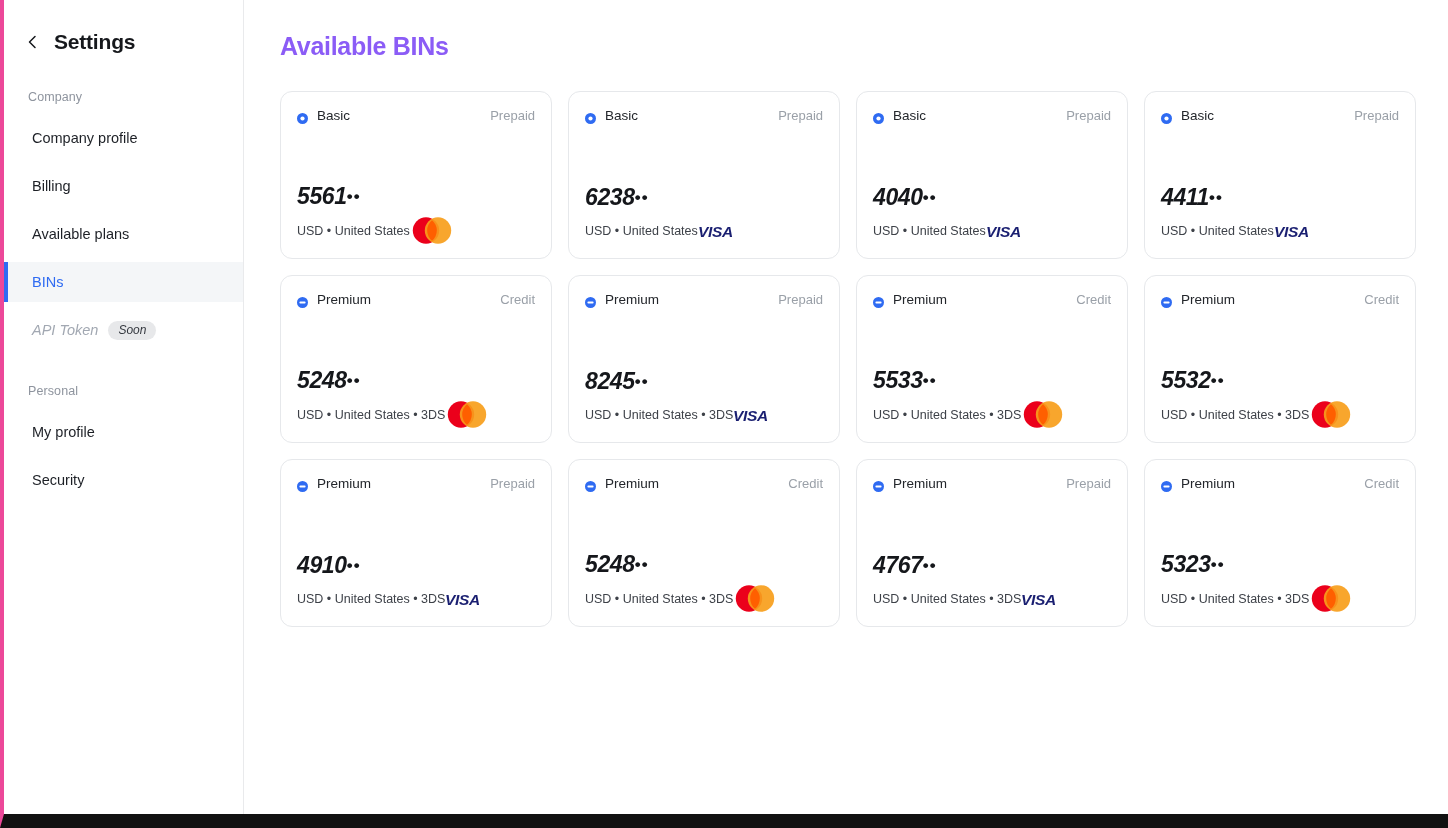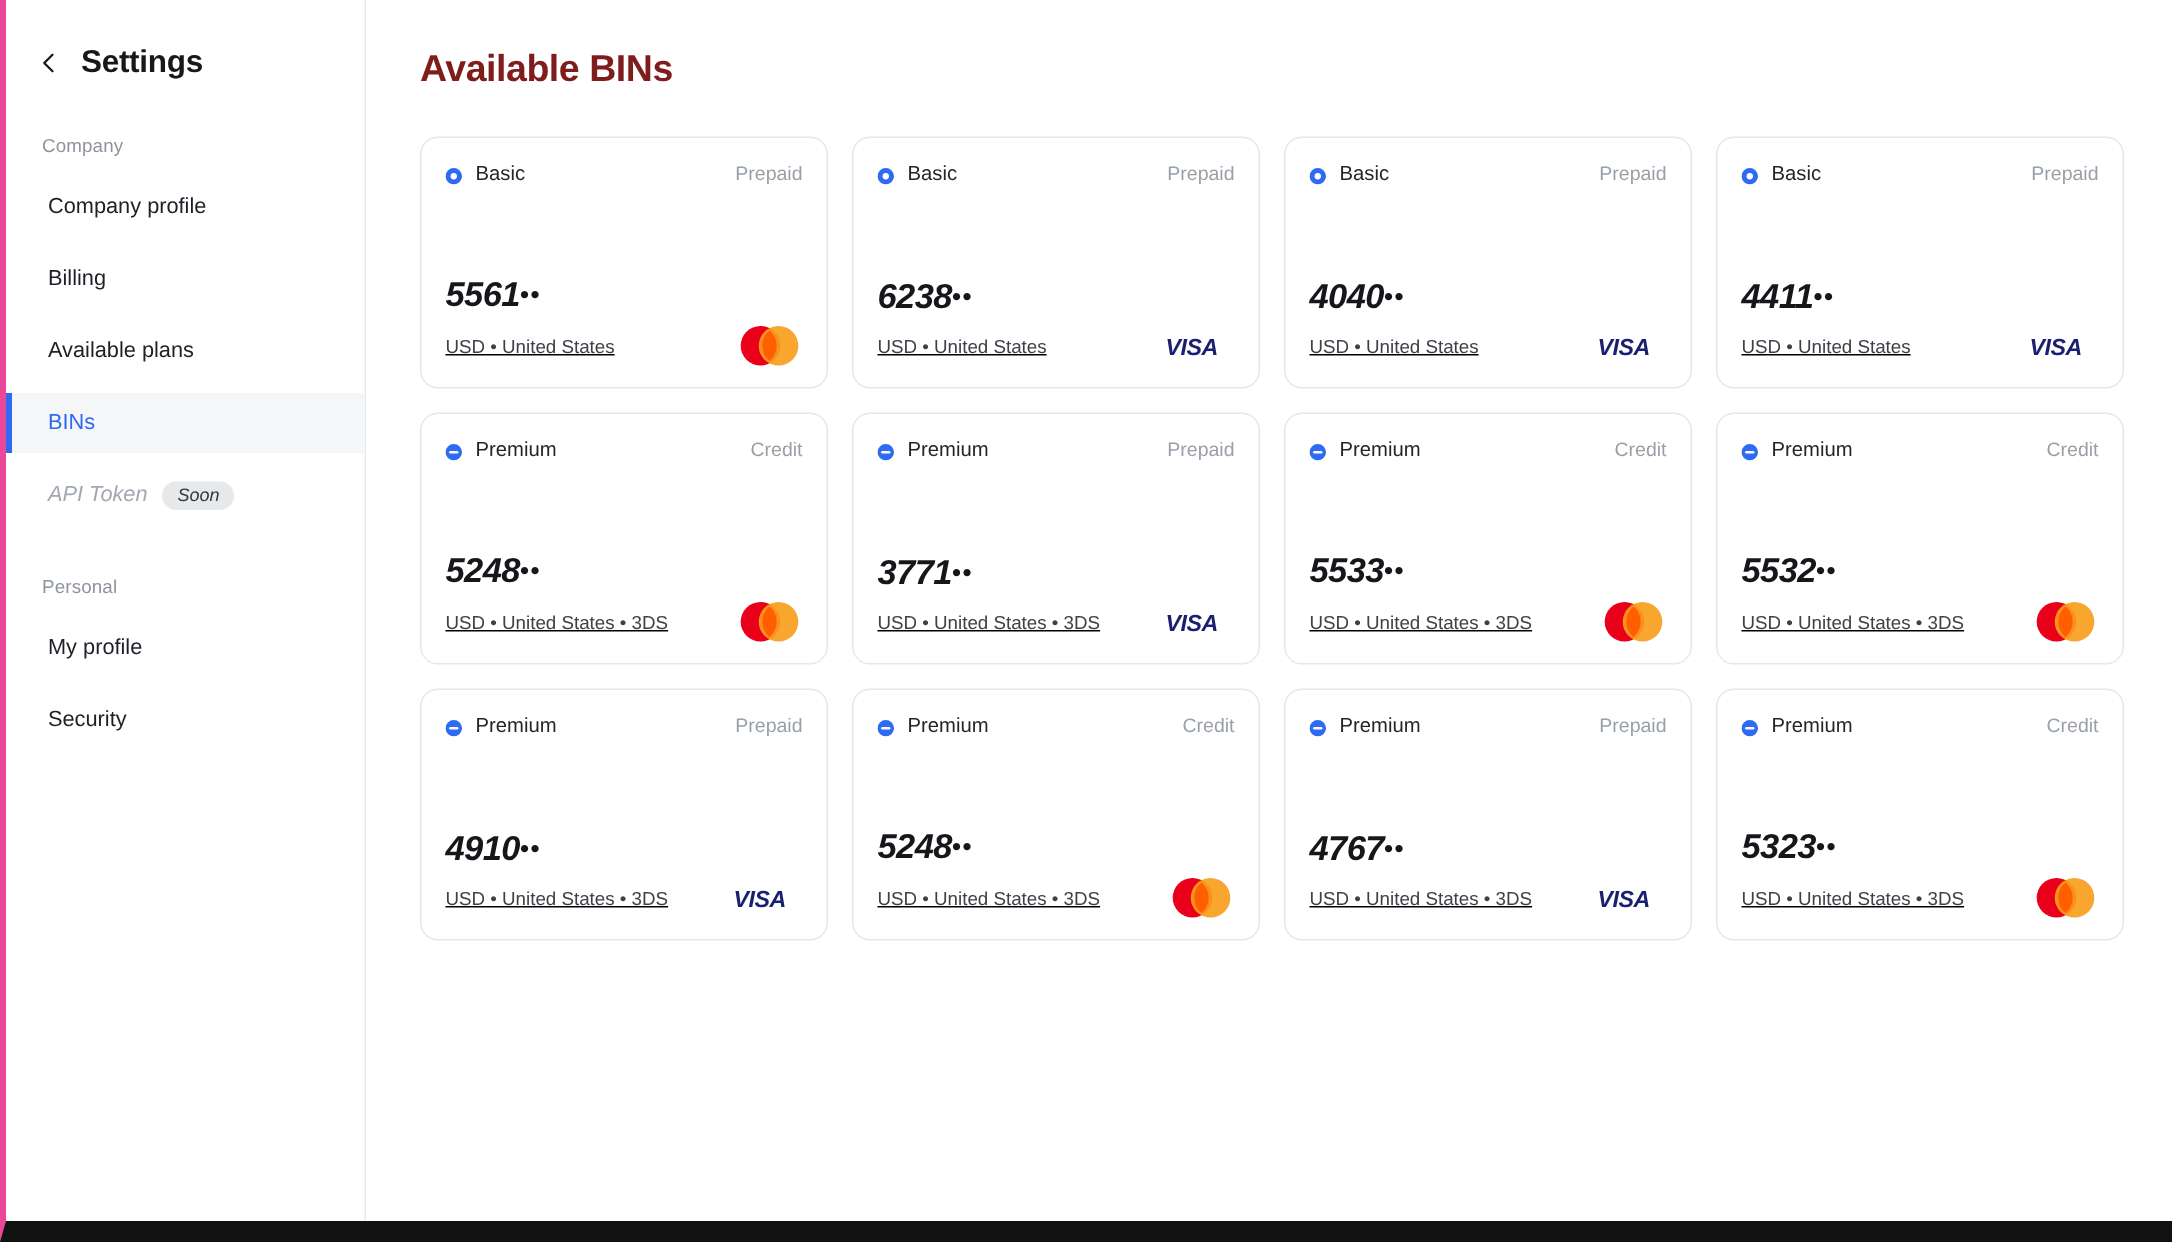--- a/index.html
+++ b/index.html
@@ -96,21 +96,21 @@
   .main {
     flex: 1 1 auto;
     height: 100%;
     overflow: hidden;
     padding: 32px 36px 0 36px;
     background: #ffffff;
   }
   .page-title {
     font-size: 25px;
     font-weight: 700;
-    color: #7f1d1d;
+    color: #8b5cf6;
     letter-spacing: -0.3px;
     margin: 0 0 30px 0;
   }
   .card-grid {
     display: grid;
     grid-template-columns: repeat(4, 272px);
     gap: 16px 16px;
   }
 
   
@@ -156,23 +156,21 @@
     font-style: italic;
   }
   .bin-number .mask {
     font-size: 17px;
     letter-spacing: 1px;
     vertical-align: 2px;
   }
   .meta-row {
     display: flex;
     align-items: center;
-    justify-content: space-between;
     min-height: 26px;
-    text-decoration: underline;
   }
   .meta-text {
     font-size: 12.5px;
     color: #3d4148;
     white-space: nowrap;
   }
   .brand { flex: 0 0 auto; display: flex; align-items: center; }
   .brand svg { display: block; }
 </style>
 </head>
@@ -348,21 +346,21 @@
             <div class="tier">
               <span class="tier-icon"><svg width="11" height="11" viewBox="0 0 11 11">
                   <circle cx="5.5" cy="5.5" r="5.5" fill="#2f6bf2"></circle>
                   <rect x="2.4" y="4.6" width="6.2" height="1.8" rx="0.9" fill="#ffffff"></rect>
                 </svg></span>
               <span class="tier-label">Premium</span>
             </div>
             <span class="funding">Prepaid</span>
           </div>
           <div class="card-bottom">
-            <div class="bin-number"><span>3771</span><span class="mask">••</span></div>
+            <div class="bin-number"><span>8245</span><span class="mask">••</span></div>
             <div class="meta-row">
               <span class="meta-text">USD • United States • 3DS</span>
               <span class="brand">
                 <svg width="46" height="16" viewBox="0 0 46 16">
                   <text x="0" y="13.6" font-family="Liberation Sans, sans-serif" font-size="15.5" font-weight="bold" font-style="italic" fill="#1a1f71" letter-spacing="-0.3">VISA</text>
                 </svg>
               </span>
             </div>
           </div>
         </div>

